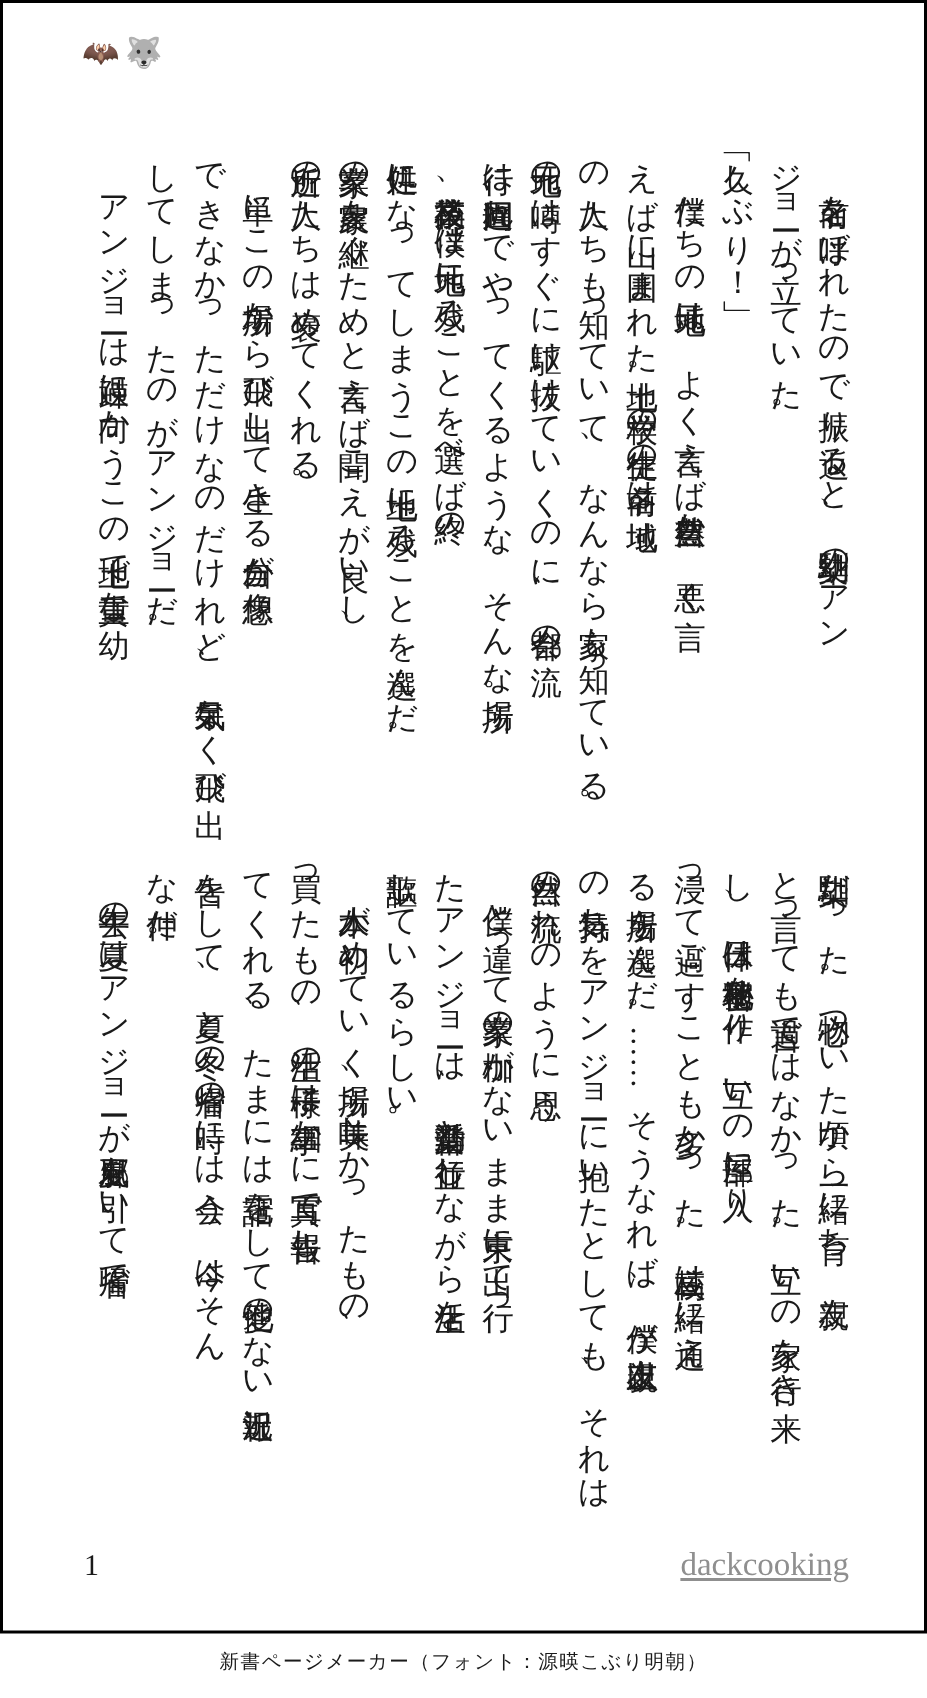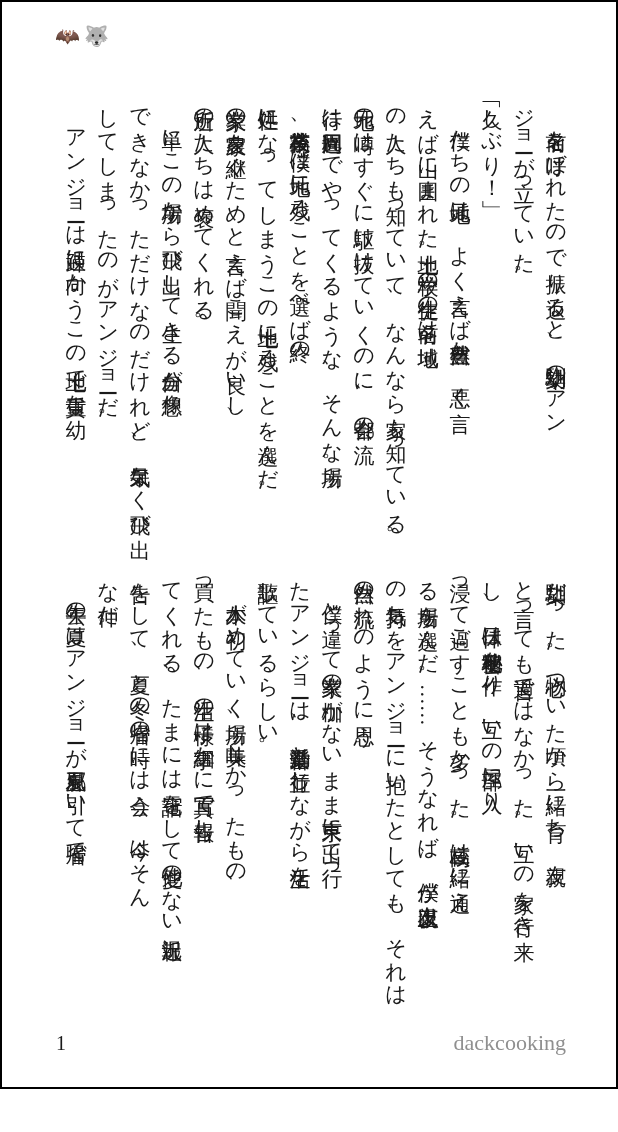--- a/index.html
+++ b/index.html
@@ -63,20 +63,21 @@
     justify-content: space-between;
     align-items: baseline;
   }
   .page-number {
     font-size: 20px;
     color: #1a1a1a;
   }
   .author-credit {
     font-size: 22px;
     color: #8f8f8f;
+    text-decoration: underline;
   }
   .caption {
     position: absolute;
     top: 1099px;
     left: 0;
     width: 618px;
     text-align: center;
     font-size: 13px;
     letter-spacing: 1px;
     color: #1a1a1a;
@@ -129,14 +130,15 @@
         <p>　去年の夏はアンジョーが夏風邪を引いて帰省で</p>
       </div>
 
     <div class="sheet-footer">
       <span class="page-number">1</span>
       <span class="author-credit">dackcooking</span>
     </div>
 
   </div>
 
+  <div class="caption">新書ページメーカー（フォント：源暎こぶり明朝）</div>
 
 </div>
 
 </body></html>

